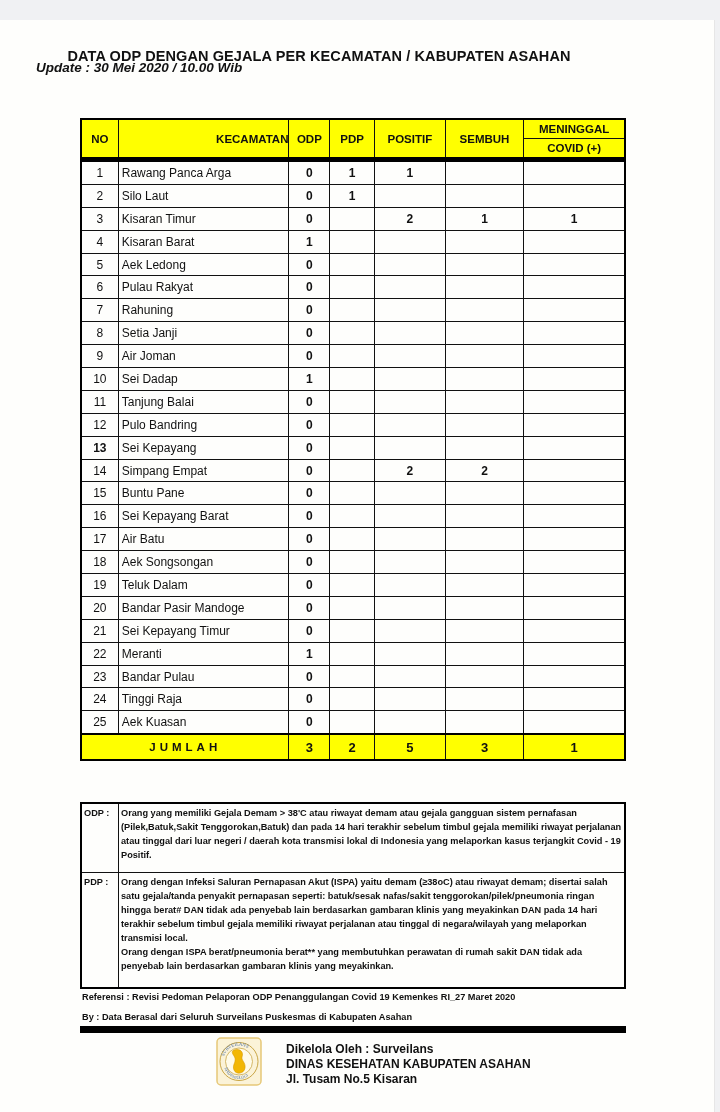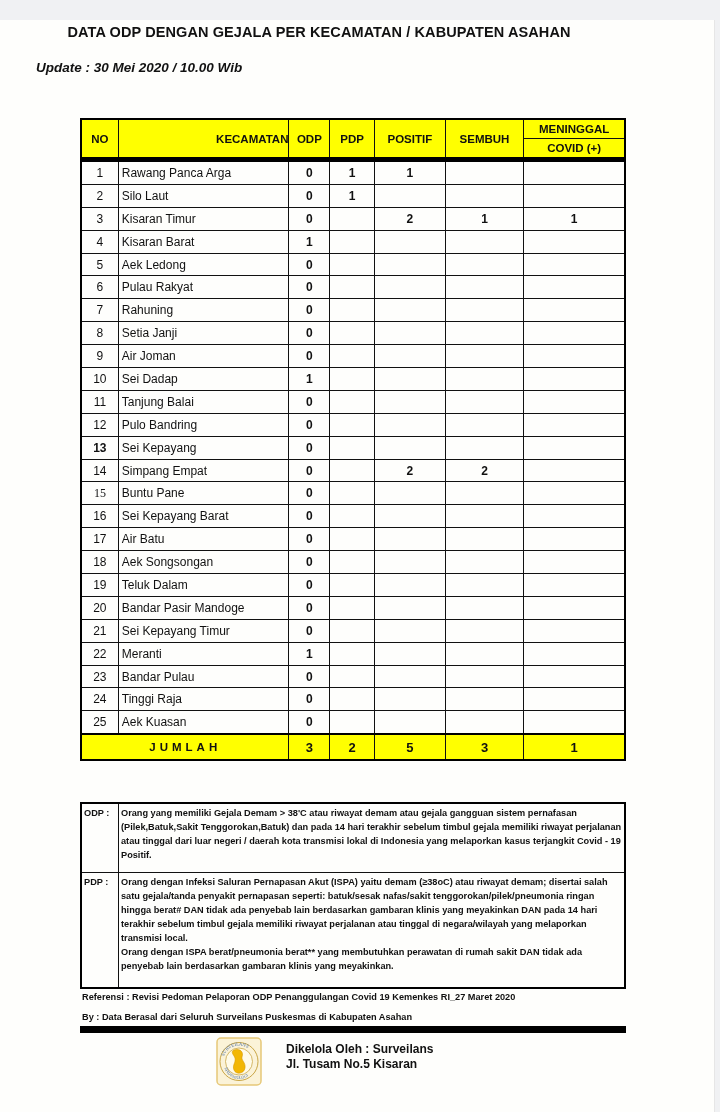--- a/index.html
+++ b/index.html
@@ -9,21 +9,21 @@
       font-family: "Liberation Sans", sans-serif;
       color: #111;
       position: relative;
     }
     .page {
       position: absolute; left: 0; top: 20px; width: 714px; height: 1092px;
       background: #fefefc;
       border-right: 1px solid #e6e6e6;
     }
     .title {
-      position: absolute; left: 0; width: 638px; top: 24px;
+      position: absolute; left: 0; width: 638px; top: 48px;
       text-align: center; font-weight: bold; font-size: 14.5px; letter-spacing: 0.1px;
     }
     .subtitle {
       position: absolute; left: 0; width: 720px; top: 60px;
       font-weight: bold; font-style: italic; font-size: 13.5px; padding-left: 36px;
     }
     table.data {
       position: absolute; left: 80px; top: 118px;
       width: 546px;
       border-collapse: collapse;
@@ -226,21 +226,21 @@
       <tr>
         <td class="c-no" style="font-weight: normal;">14</td>
         <td class="c-name">Simpang Empat</td>
         <td class="c-odp">0</td>
         <td class="c-pdp"></td>
         <td class="c-pos">2</td>
         <td class="c-sem">2</td>
         <td class="c-men"></td>
       </tr>
       <tr>
-        <td class="c-no" style="font-weight: normal; font-family: Liberation Serif, serif;">15</td>
+        <td class="c-no" style="font-weight: normal;">15</td>
         <td class="c-name">Buntu Pane</td>
         <td class="c-odp">0</td>
         <td class="c-pdp"></td>
         <td class="c-pos"></td>
         <td class="c-sem"></td>
         <td class="c-men"></td>
       </tr>
       <tr>
         <td class="c-no" style="font-weight: normal;">16</td>
         <td class="c-name">Sei Kepayang Barat</td>
@@ -372,14 +372,15 @@
     <path d="M18 13 C24 11, 28 15, 26 20 C25 23, 30 26, 29 31 C28 37, 20 38, 18 33 C16 28, 20 26, 19 21 C18 18, 14 15, 18 13 Z" fill="#f2b705" stroke="#d89b00" stroke-width="0.6"></path>
     <path id="ringTop" d="M7 24.5 A16 16 0 0 1 39 24.5" fill="none"></path>
     <text font-size="4.2" fill="#4a6fa5" font-family="DejaVu Serif, serif"><textPath href="#ringTop" startOffset="10%">SURVEILANS</textPath></text>
     <path id="ringBot" d="M8 27 A15 15 0 0 0 38 27" fill="none"></path>
     <text font-size="3.6" fill="#4a6fa5" font-family="DejaVu Serif, serif"><textPath href="#ringBot" startOffset="8%">EPIDEMIOLOGI</textPath></text>
   </svg>
 </div>
 
 <div class="org">
   <div>Dikelola Oleh : Surveilans</div>
+  <div>DINAS KESEHATAN KABUPATEN ASAHAN</div>
   <div>Jl. Tusam No.5 Kisaran</div>
 </div>
 
 </body></html>

